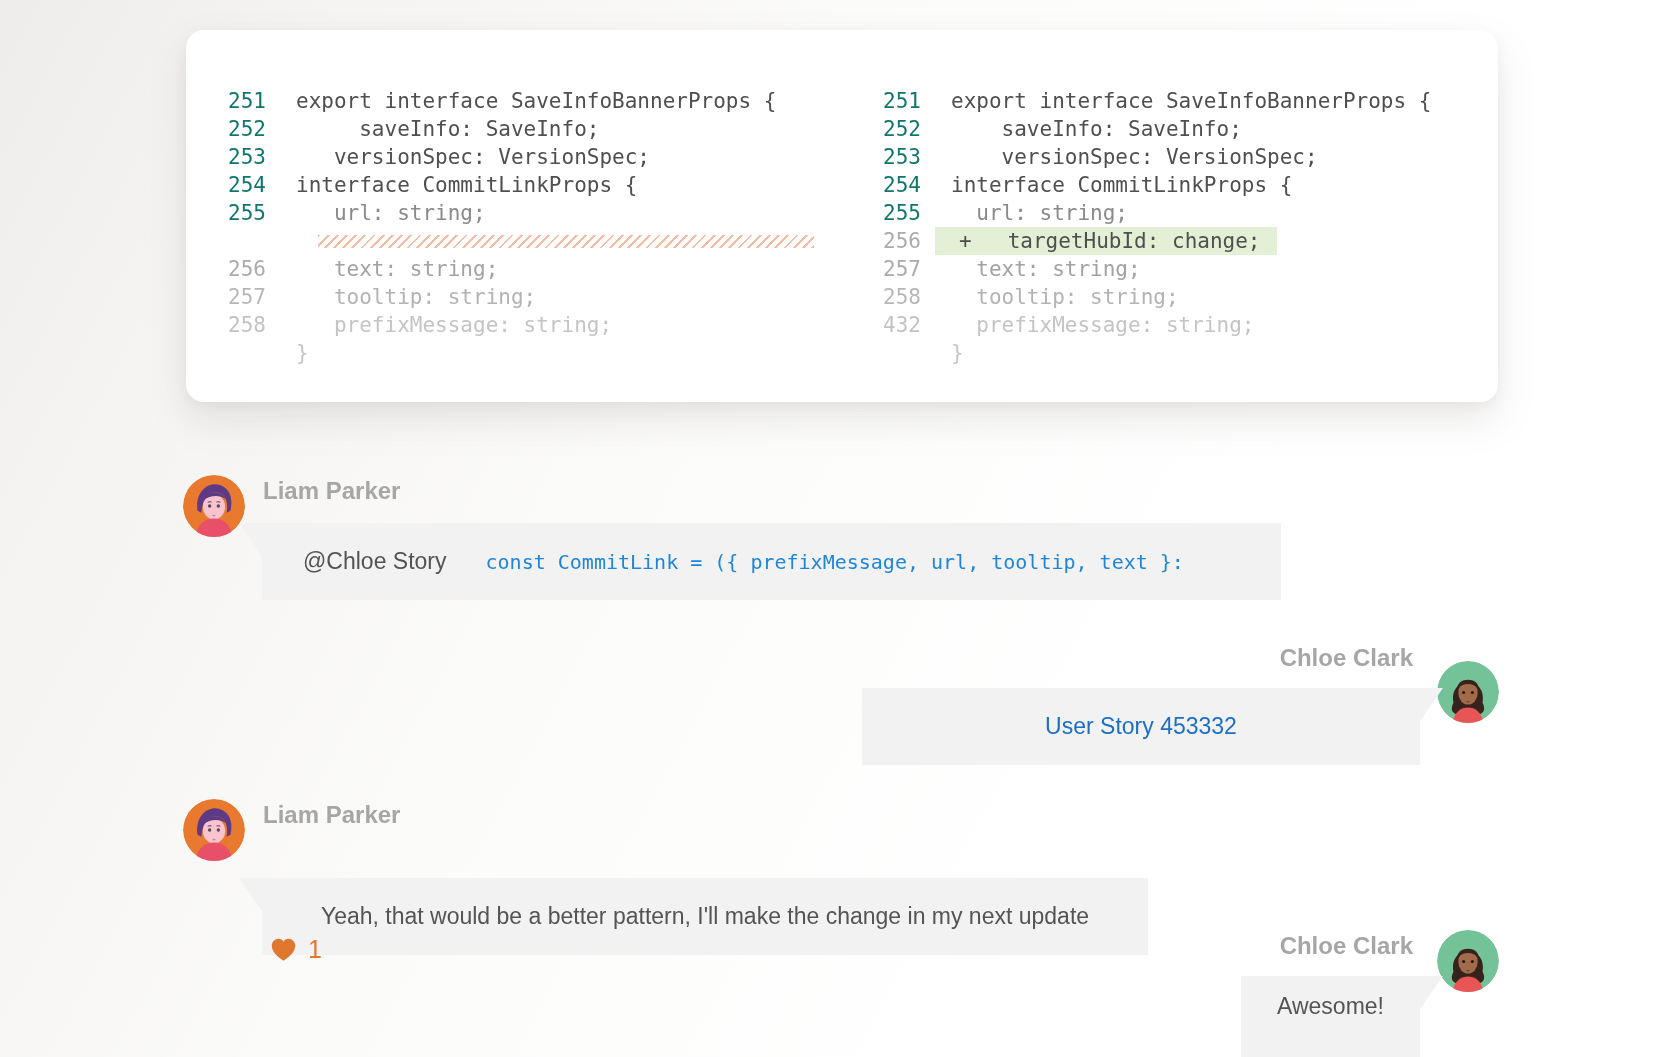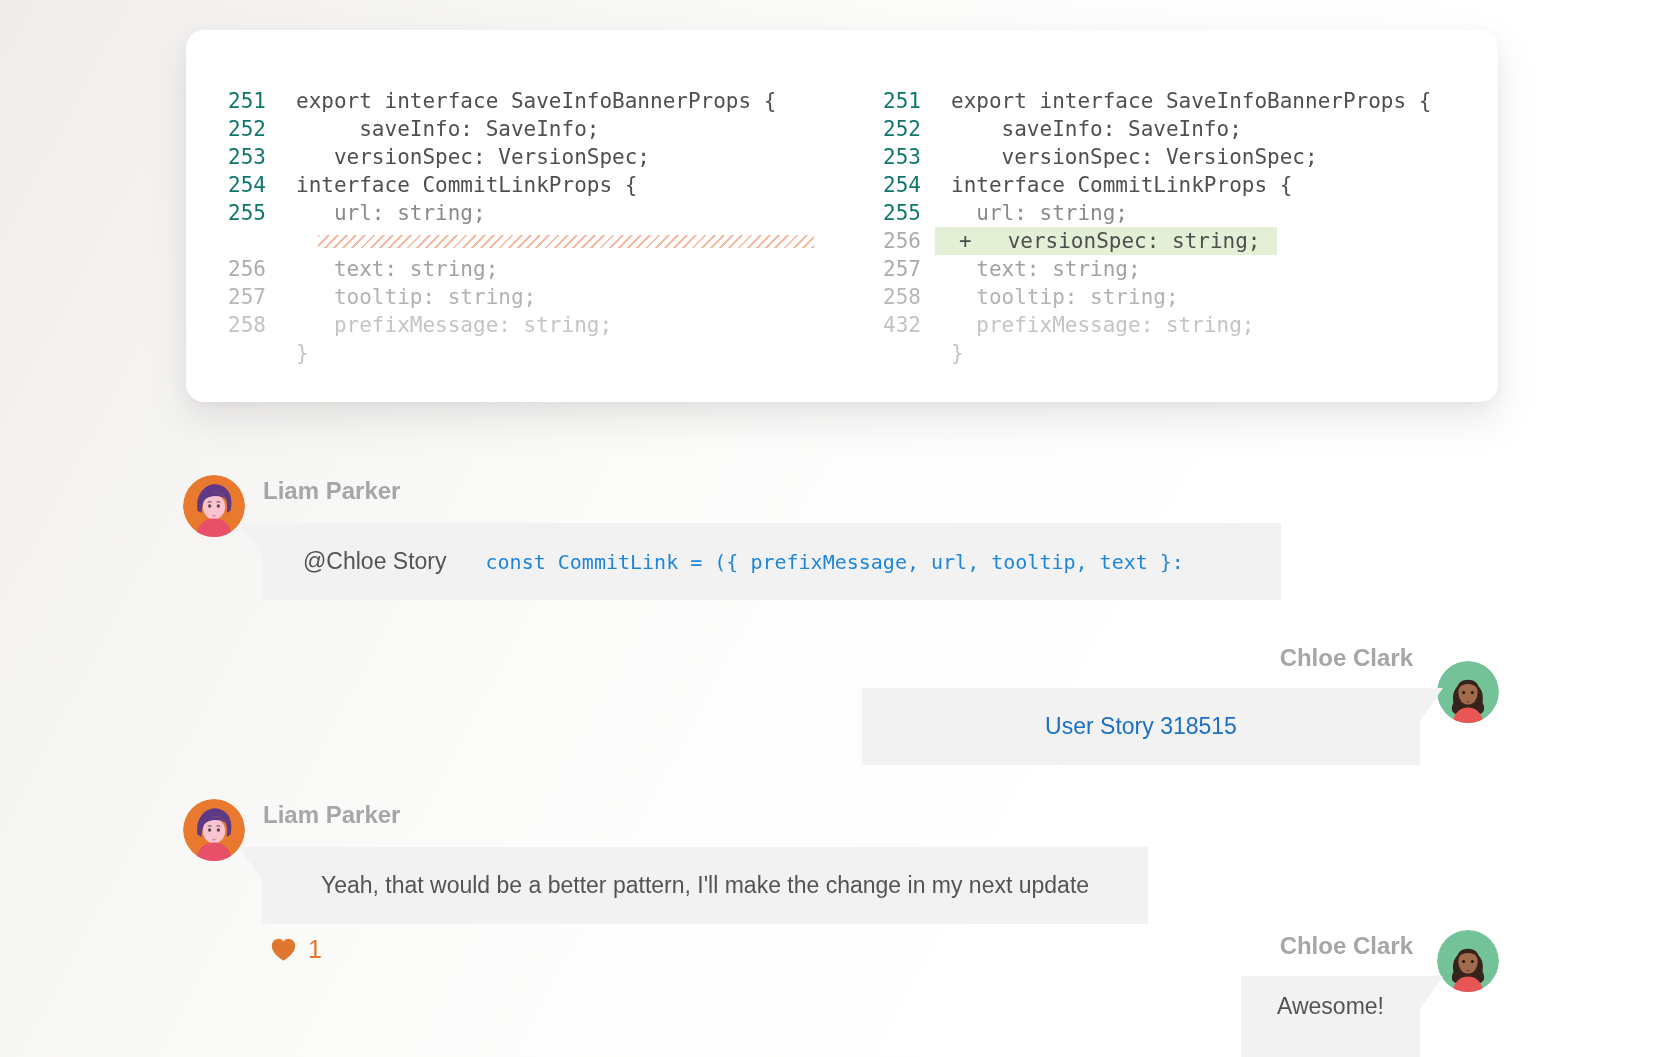--- a/index.html
+++ b/index.html
@@ -45,21 +45,21 @@
     color:var(--code-blue,#1E86D8);margin-left:39px;white-space:pre;}
   .linkpart{color:var(--link-blue,#1B6FC4);font-size:23px;cursor:pointer;text-decoration:none;}
   .m0-avatar{left:183px;top:475px}
   .m0-name{left:263px;top:477px}
   .m0-bubble{left:262px;top:523px;width:978px;height:77px;padding-left:41px}
   .m1-name{right:267px;top:644px}
   .m1-avatar{left:1437px;top:661px}
   .m1-bubble{left:862px;top:688px;width:558px;height:77px;justify-content:center}
   .m2-avatar{left:183px;top:799px}
   .m2-name{left:263px;top:801px}
-  .m2-bubble{left:262px;top:847px;width:886px;height:77px;justify-content:center}
+  .m2-bubble{left:262px;top:878px;width:886px;height:77px;justify-content:center}
   .m3-name{right:267px;top:932px}
   .m3-avatar{left:1437px;top:930px}
   .m3-bubble{left:1241px;top:976px;width:179px;height:86px;justify-content:center;align-items:flex-start;padding-top:17px}
   .reaction{position:absolute;left:270px;top:935px;display:flex;align-items:center;gap:11px;cursor:pointer;}
   .reaction svg{display:block;}
   .reaction .count{color:var(--heart,#DF772E);font-size:25px;line-height:28px;}
 </style>
 </head>
 <body>
 
@@ -122,21 +122,21 @@
       <div class="diff-row">
         <span class="ln n-dark">254</span>
         <pre class="code t-dark">interface CommitLinkProps {</pre>
       </div>
       <div class="diff-row">
         <span class="ln n-dark">255</span>
         <pre class="code t-mid">  url: string;</pre>
       </div>
       <div class="diff-row">
         <span class="ln n-f1">256</span>
-        <pre class="code added t-dark"><span class="marker">+</span><span>versionSpec: string;</span></pre>
+        <pre class="code added t-dark"><span class="marker">+</span><span>targetHubId: change;</span></pre>
       </div>
       <div class="diff-row">
         <span class="ln n-f1">257</span>
         <pre class="code t-f1">  text: string;</pre>
       </div>
       <div class="diff-row">
         <span class="ln n-f2">258</span>
         <pre class="code t-f2">  tooltip: string;</pre>
       </div>
       <div class="diff-row">
@@ -178,21 +178,21 @@
         <path d="M21 29 C20 16 44 16 43 29 C37 22 27 22 21 29 Z" fill="#36231C"></path>
         <circle cx="27.5" cy="32.5" r="1.6" fill="#271712"></circle>
         <circle cx="36.5" cy="32.5" r="1.6" fill="#271712"></circle>
         <path d="M30.6 41.5 q1.4 1.2 2.8 0" stroke="#6E4531" stroke-width="1.2" fill="none"></path>
         <path d="M16 64 C18 52 25 48 32 48 C39 48 46 52 48 64 Z" fill="#E85555"></path>
       </svg>
     </div>
     <div class="name m1-name">Chloe Clark</div>
     <div class="bubble m1-bubble">
       <div class="tail tail-r"></div>
-      <a class="linkpart">User Story 318515</a>
+      <a class="linkpart">User Story 453332</a>
     </div>
     <div class="avatar m2-avatar">
       <svg viewBox="0 0 64 64">
         <circle cx="32" cy="32" r="32" fill="#E8792E"></circle>
         <path d="M15 37 C12 16 27 7 37 10 C48 13 52 23 49 37 L45 39 C47 28 44 20 36 18 C26 16 20 25 19 39 Z" fill="#5E3A86"></path>
         <ellipse cx="32" cy="33" rx="11.5" ry="13" fill="#F9C3CF"></ellipse>
         <path d="M21 27 C22 16 40 14 44 25 C38 20 26 21 21 27 Z" fill="#5E3A86"></path>
         <circle cx="27.5" cy="32" r="1.7" fill="#574850"></circle>
         <circle cx="36.5" cy="32" r="1.7" fill="#574850"></circle>
         <path d="M25.5 28.4 q2 -1.7 4 -0.3 M34.5 28.1 q2 -1.4 4 0.3" stroke="#8A6070" stroke-width="1.1" fill="none"></path>

